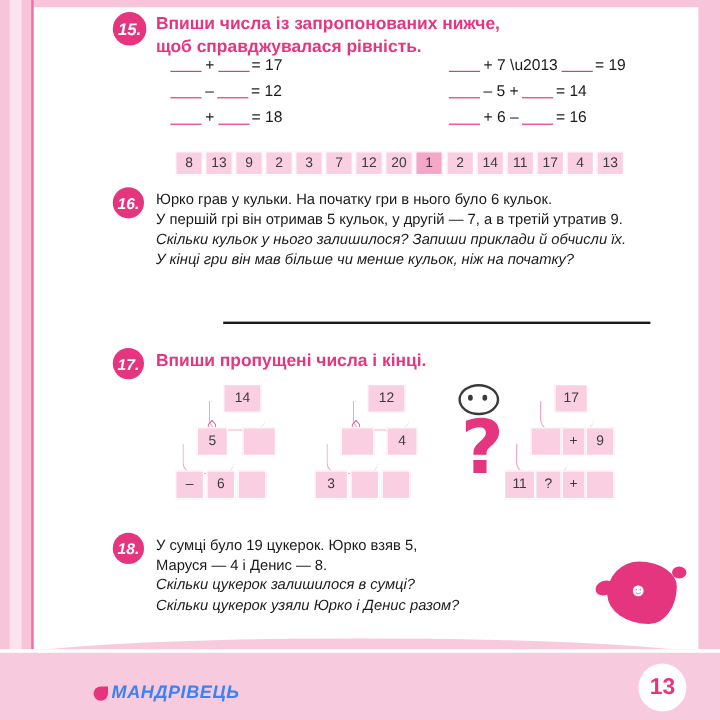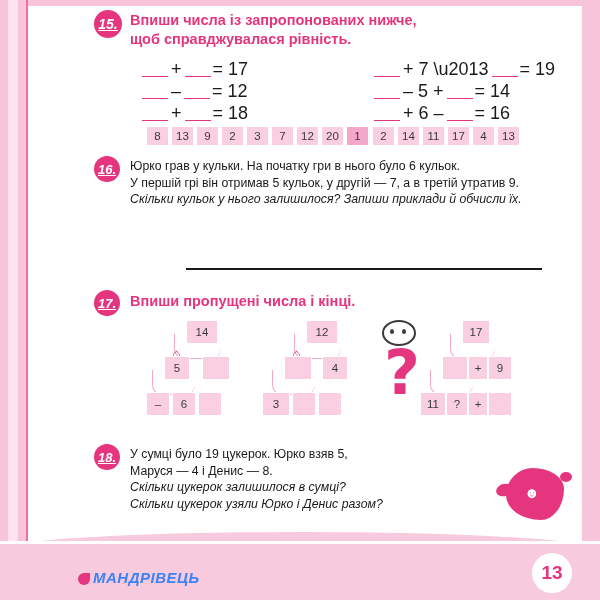--- a/index.html
+++ b/index.html
@@ -108,21 +108,20 @@
     width: 28px; height: 28px;
     border-radius: 50%;
     background: #e5357f;
     color: #ffffff;
     font-size: 14px;
     font-weight: bold;
     display: flex;
     align-items: center;
     justify-content: center;
     font-style: italic;
-    text-decoration: underline;
   }
   .task-num.small { width: 26px; height: 26px; font-size: 13px; }
   .task-head {
     position: absolute;
     left: 36px;
     top: 1px;
     color: #e5357f;
     font-size: 14.5px;
     font-weight: bold;
     line-height: 19px;
@@ -135,23 +134,23 @@
     font-size: 12.3px;
     line-height: 16.5px;
     width: 440px;
   }
   .task-body .it { font-style: italic; }
 
   
   .eqs {
     position: absolute;
     left: 46px;
-    top: 48px;
+    top: 32px;
     width: 450px;
-    font-size: 18px;
+    font-size: 13px;
     color: #1a1a1a;
   }
   .eq-row {
     display: flex;
     height: 22px;
     align-items: center;
   }
   .eq-col { width: 210px; white-space: nowrap; }
   .eq-col.right { margin-left: 22px; }
   .blank {
@@ -340,20 +339,21 @@
         <div class="chip">13</div>
       </div>
     </div>
 
     <div class="task" style="left:60px; top:150px; right:0; height:120px;">
       <div class="task-num small">16.</div>
       <div class="task-body" style="top:2px;">
         <div>Юрко грав у кульки. На початку гри в нього було 6 кульок.</div>
         <div>У першій грі він отримав 5 кульок, у другій — 7, а в третій утратив 9.</div>
         <div class="it">Скільки кульок у нього залишилося?  Запиши приклади й обчисли їх.</div>
+        <div class="it">У кінці гри він мав більше чи менше кульок, ніж на початку?</div>
       </div>
       <div class="rule" style="left:92px; top:112px; width:356px;"></div>
     </div>
 
     <div class="task" style="left:60px; top:284px; right:0; height:140px;">
       <div class="task-num small">17.</div>
       <div class="task-head" style="top:2px;">Впиши пропущені числа і кінці.</div>
 
       <div>
         <div class="box" style="left:92px; top:30px; width:30px; height:22px;">14</div>

